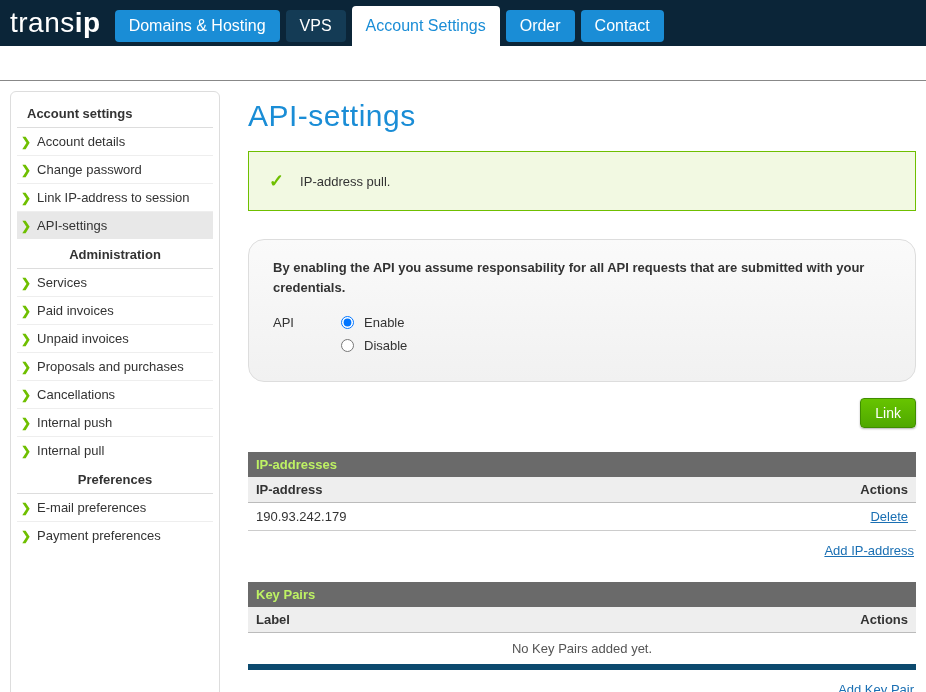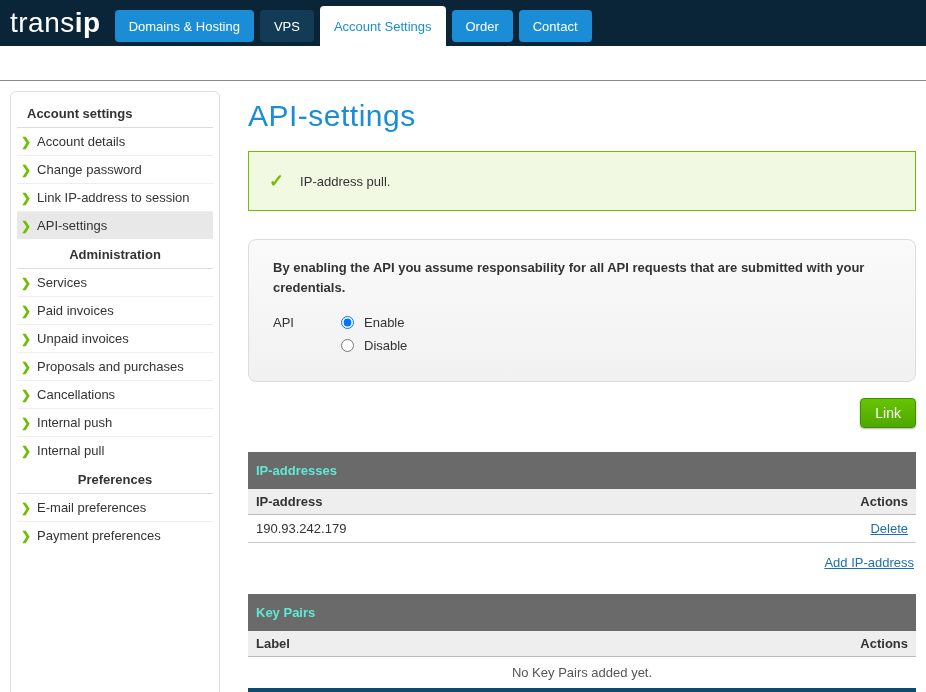--- a/index.html
+++ b/index.html
@@ -2,21 +2,21 @@
 <html><head>
 <meta charset="utf-8">
 <style>
   * { box-sizing: border-box; margin: 0; padding: 0; }
   body { font-family: Arial, Helvetica, sans-serif; font-size: 13px; color: #333; background: #fff; }
 
   .topbar { background: #0b2538; height: 46px; display: flex; align-items: center; padding: 0 10px; }
   .logo { color: #fff; font-size: 28px; font-weight: 300; margin-right: 14px; letter-spacing: 0.5px; }
   .logo b { font-weight: 700; }
   .nav { display: flex; gap: 6px; align-items: stretch; height: 46px; padding-top: 6px; }
-  .nav-item { display: flex; align-items: center; padding: 0 14px; color: #fff; border-radius: 4px 4px 0 0; cursor: pointer; font-size: 13px; height: 32px; align-self: center; border-radius: 4px;}
+  .nav-item { display: flex; align-items: center; padding: 0 14px; color: #fff; border-radius: 4px 4px 0 0; cursor: pointer; font-size: 16px; height: 32px; align-self: center; border-radius: 4px;}
   .nav-item.blue { background: #1a8dd6; }
   .nav-item.dark { background: #143b55; }
   .nav-item.active { background: #fff; color: #1a8dd6; height: 40px; align-self: flex-end; border-radius: 4px 4px 0 0;}
   .hr { border-bottom: 1px solid #888; margin-top: 34px; }
 
   .container { display: flex; padding: 10px; gap: 28px; max-width: 926px; }
 
   .sidebar { width: 210px; border: 1px solid #ddd; border-radius: 6px; padding: 6px 0; background: #fff; }
   .side-heading { font-weight: bold; font-size: 13px; padding: 8px 10px 6px; border-bottom: 1px solid #ddd; margin: 0 6px; }
   .side-heading.mt { margin-top: 0; text-align: center; }
@@ -25,31 +25,31 @@
   .side-list li:last-child { border-bottom: none; }
   .side-list li.active { background: #e8e8e8; }
   .chev { color: #6fbf00; font-weight: bold; font-size: 12px; }
 
   .main { flex: 1; padding-top: 8px; }
   .page-title { font-family: Arial, sans-serif; color: #1a8dd6; font-size: 30px; font-weight: 400; letter-spacing: 0.5px; margin-bottom: 18px; }
 
   .alert { border: 1px solid #6fbf00; background: #f2f9e2; padding: 18px 20px; display: flex; align-items: center; gap: 16px; margin-bottom: 28px; }
   .check { color: #6fbf00; font-size: 18px; font-weight: bold; }
 
-  .panel { border: 1px solid #ddd; border-radius: 8px; background: linear-gradient(#fafafa,#f1f1f1); padding: 18px 24px 20px; margin-bottom: 16px; }
+  .panel { border: 1px solid #ddd; border-radius: 16px; background: linear-gradient(#fafafa,#f1f1f1); padding: 18px 24px 20px; margin-bottom: 16px; }
   .panel-text { font-weight: bold; margin-bottom: 18px; line-height: 1.5; }
   .radio-row { display: flex; align-items: center; gap: 44px; margin-bottom: 8px; }
   .radio-label { width: 24px; }
   .radio-opt { display: flex; align-items: center; gap: 10px; }
 
   .save-row { text-align: right; margin-bottom: 24px; }
   .save-btn { background: linear-gradient(#67c400,#4fa800); color: #fff; border: 1px solid #3f8d00; border-radius: 4px; padding: 6px 14px; font-size: 14px; cursor: pointer; box-shadow: 0 1px 2px rgba(0,0,0,0.3); }
 
   .tbl { width: 100%; border-collapse: collapse; margin-bottom: 6px; }
-  .tbl-title td { background: #6a6a6a; color: #5eead4; font-weight: bold; padding: 11px 8px; }
+  .tbl-title td { background: #6a6a6a; color: #bef264; font-weight: bold; padding: 5px 8px; }
   .tbl-head td { background: #eee; font-weight: bold; padding: 5px 8px; border-bottom: 1px solid #bbb; }
   .tbl-row td { padding: 6px 8px; border-bottom: 1px solid #ccc; }
   .tbl .right { text-align: right; }
   .link { color: #1a6fb3; text-decoration: underline; cursor: pointer; }
   .add-row { text-align: right; padding: 6px 2px 24px; }
   .empty-row td { text-align: center; padding: 8px; color: #555; border-bottom: 6px solid #0c4a6e; }
 </style>
 </head>
 <body>
 

